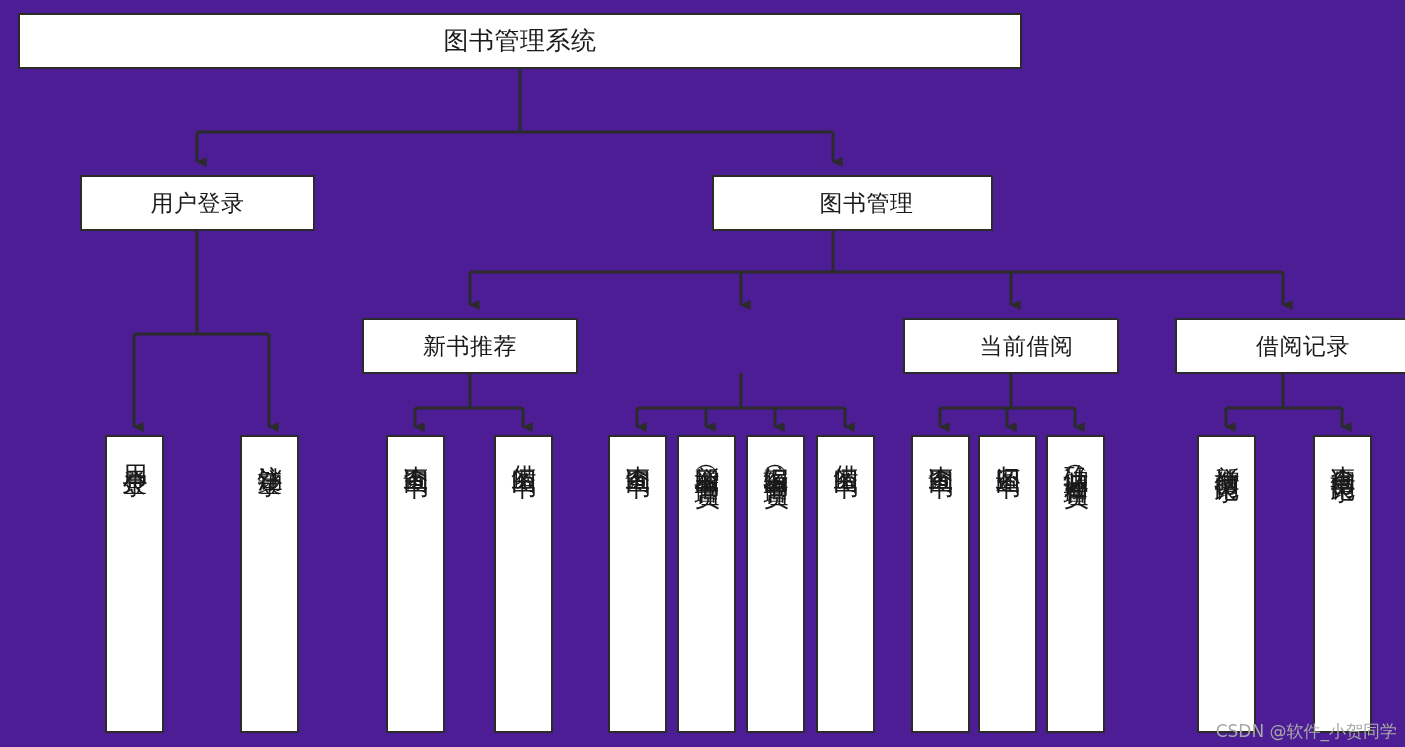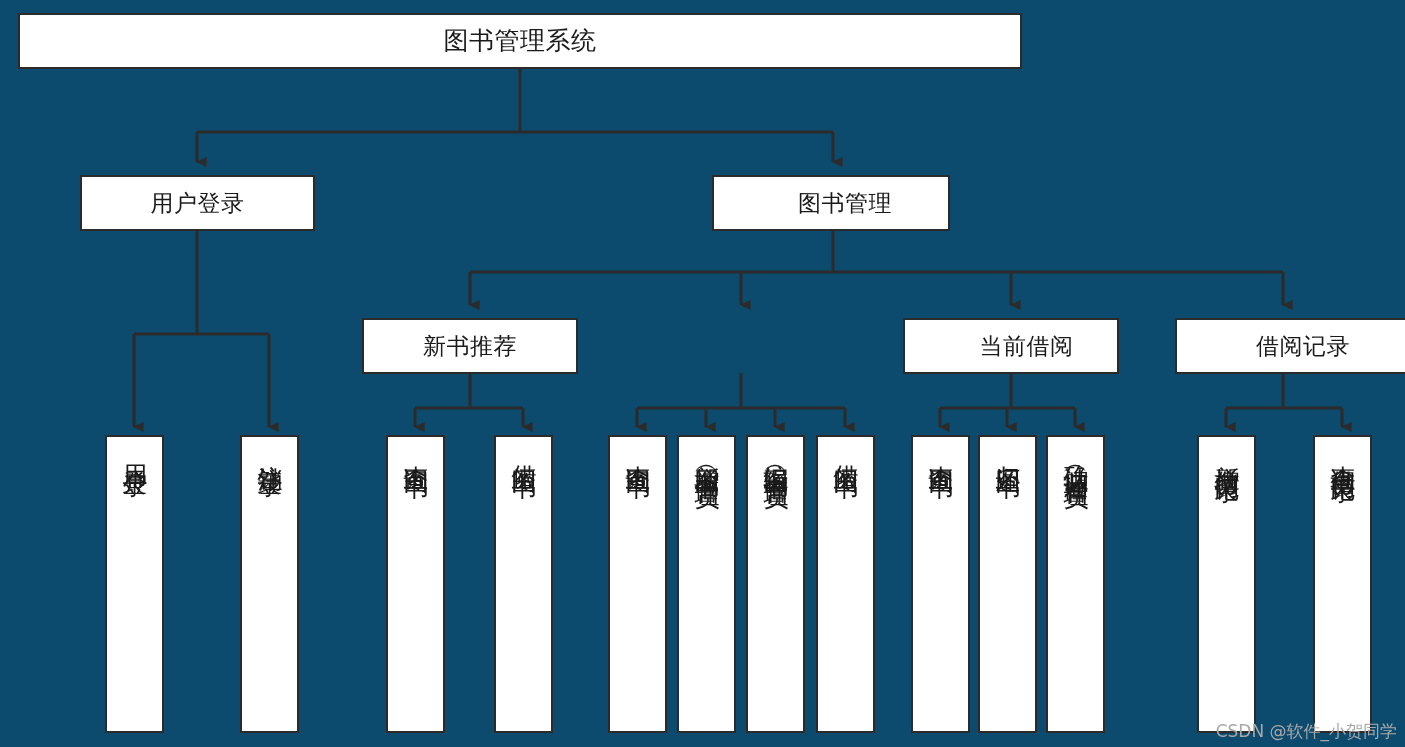--- a/index.html
+++ b/index.html
@@ -8,21 +8,21 @@
     padding: 0;
     background: #ffffff;
   }
   body {
     font-family: "DejaVu Sans", "Liberation Sans", sans-serif;
   }
   #canvas {
     position: relative;
     width: 1405px;
     height: 747px;
-    background: #0c4a6e;
+    background: #4c1d95;
     overflow: hidden;
   }
   #wires {
     position: absolute;
     left: 0;
     top: 0;
     width: 1405px;
     height: 747px;
     pointer-events: none;
   }
@@ -157,21 +157,21 @@
     </g>
   </svg>
 
   <div class="node root">
     <span class="label">图书管理系统</span>
   </div>
 
   <div class="node lvl1" style="left:80px;  top:175px; width:235px;">
     <span class="label">用户登录</span>
   </div>
-  <div class="node lvl1" style="left:712px; top:175px; width:238px;padding-left:28px;">
+  <div class="node lvl1" style="left:712px; top:175px; width:281px;padding-left:28px;">
     <span class="label">图书管理</span>
   </div>
 
   <div class="node lvl2" style="left:362px;  top:318px; width:216px;">
     <span class="label">新书推荐</span>
   </div>
   <div class="node lvl2" style="left:903px;  top:318px; width:216px;padding-left:31px;">
     <span class="label">当前借阅</span>
   </div>
   <div class="node lvl2" style="left:1175px; top:318px; width:256px;">

